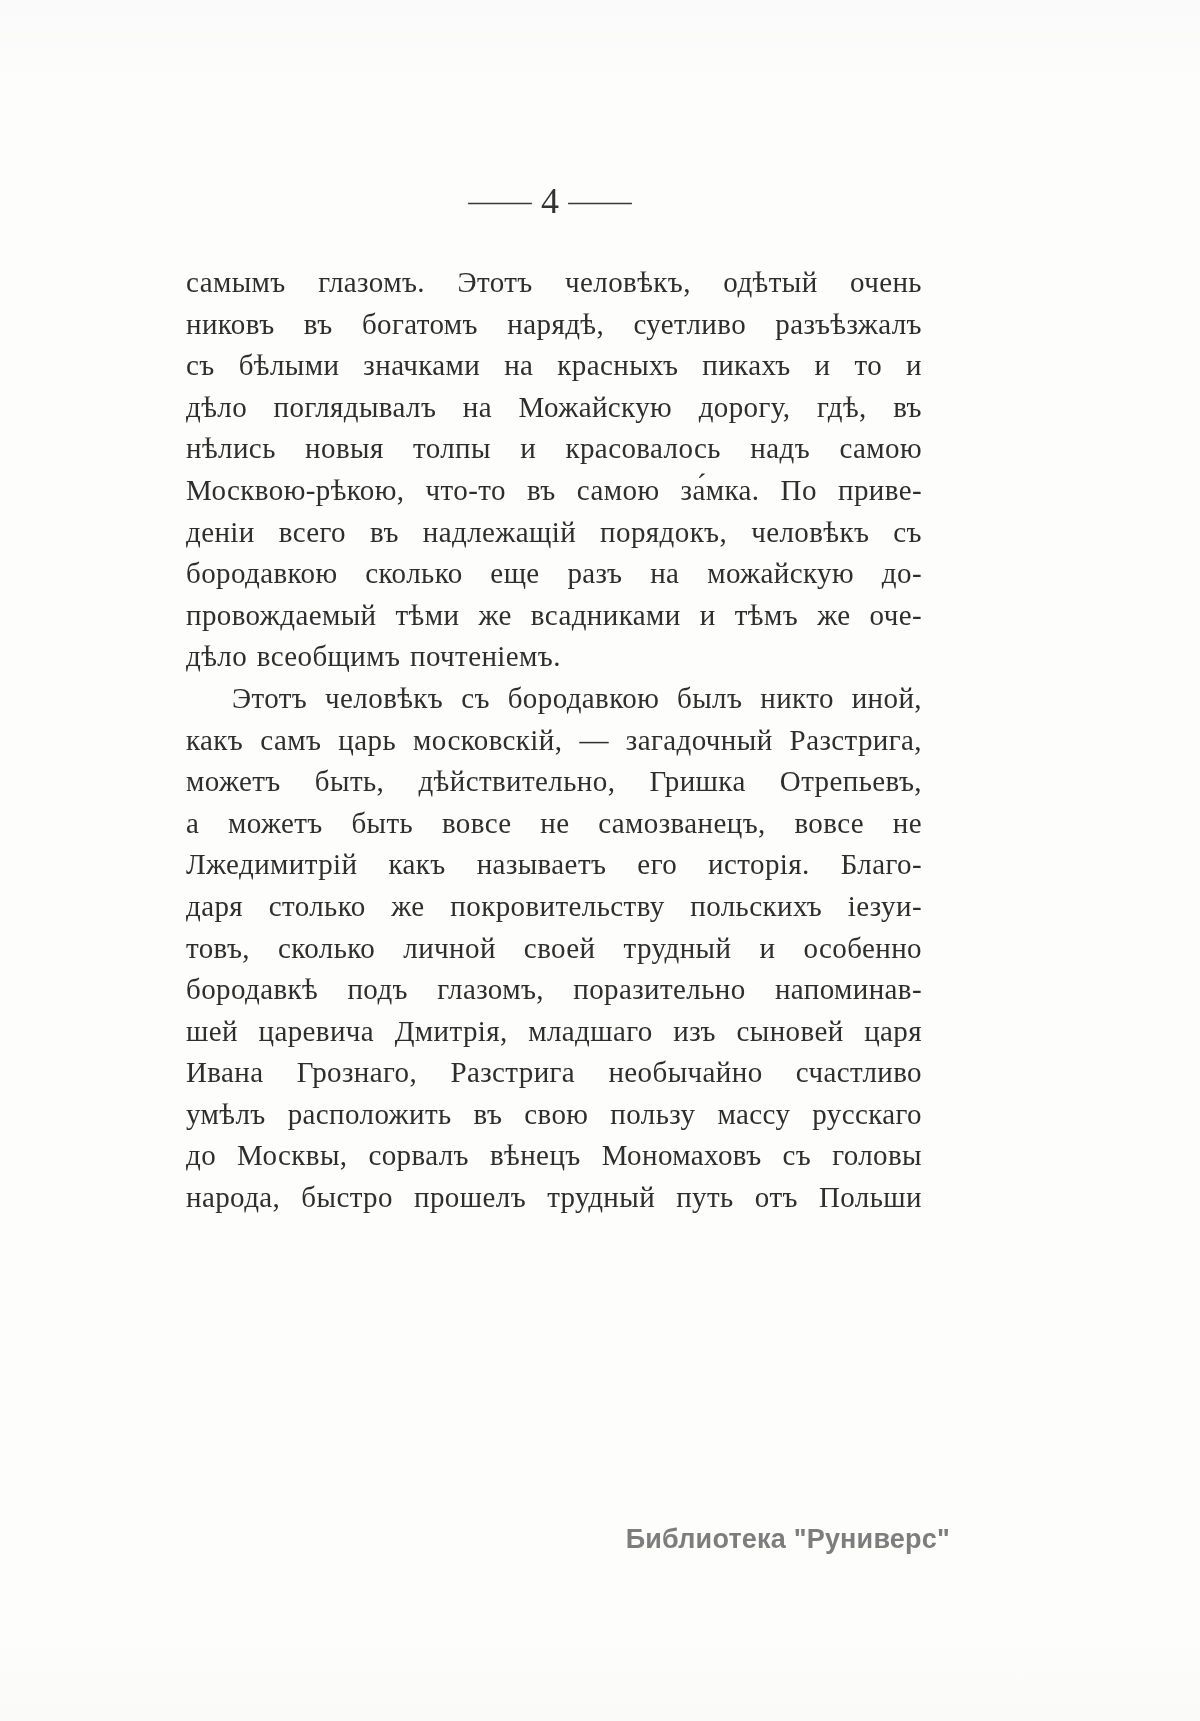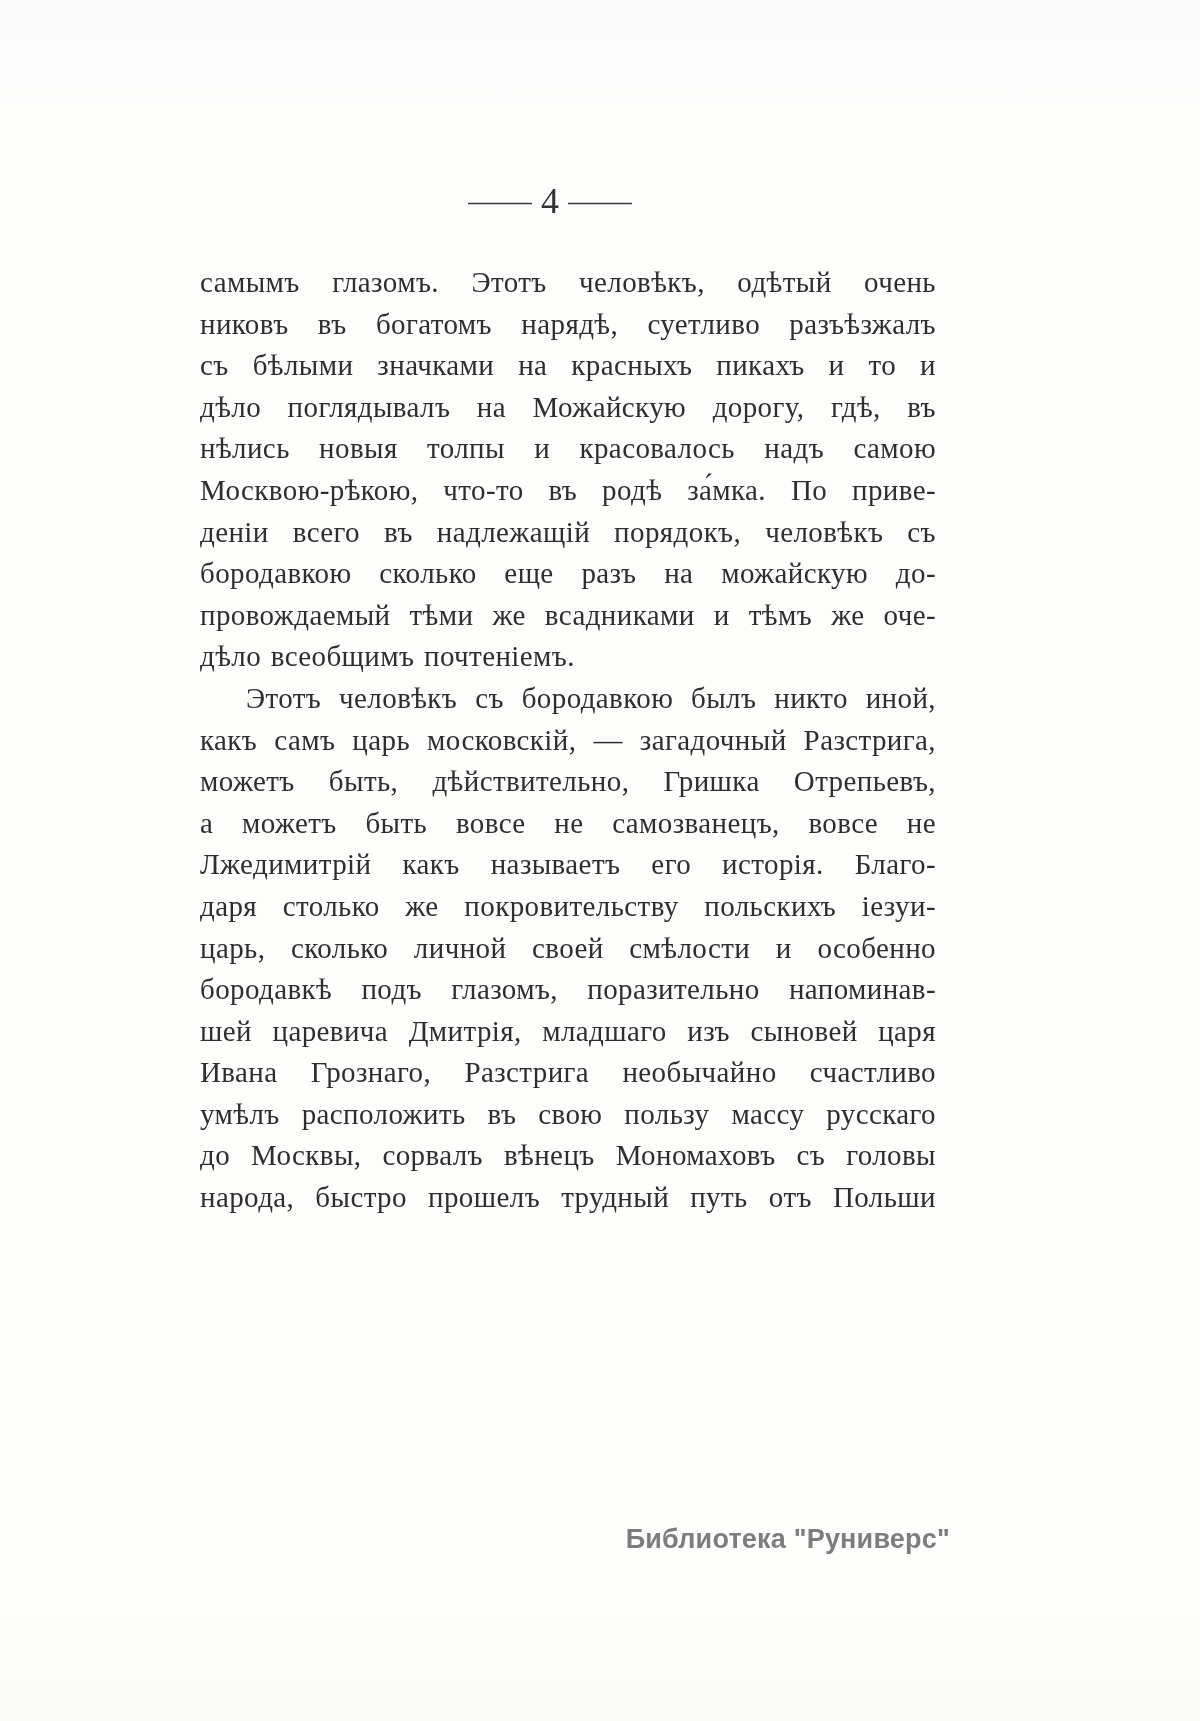--- a/index.html
+++ b/index.html
@@ -39,21 +39,21 @@
     line-height: 1;
   }
   .page-header .page-number {
     font-size: 36px;
     line-height: 1;
     color: #333;
   }
   .text-block {
     position: absolute;
     top: 262px;
-    left: 200px;
+    left: 186px;
     width: 736px;
     color: #2e2e2e;
   }
   .line {
     margin: 0;
     font-size: 29px;
     line-height: 41.6px;
     text-align: justify;
     text-align-last: justify;
     text-justify: inter-word;
@@ -90,33 +90,33 @@
     <span class="page-number">4</span>
     <span class="dash">—</span>
   </div>
 
   <div class="text-block">
     <p class="line">самымъ глазомъ. Этотъ человѣкъ, одѣтый очень</p>
     <p class="line">никовъ въ богатомъ нарядѣ, суетливо разъѣзжалъ</p>
     <p class="line">съ бѣлыми значками на красныхъ пикахъ и то и</p>
     <p class="line">дѣло поглядывалъ на Можайскую дорогу, гдѣ, въ</p>
     <p class="line">нѣлись новыя толпы и красовалось надъ самою</p>
-    <p class="line">Москвою-рѣкою, что-то въ родѣ за́мка. По приве-</p>
+    <p class="line">Москвою-рѣкою, что-то въ самою за́мка. По приве-</p>
     <p class="line">деніи всего въ надлежащій порядокъ, человѣкъ съ</p>
     <p class="line">бородавкою сколько еще разъ на можайскую до-</p>
     <p class="line">провождаемый тѣми же всадниками и тѣмъ же оче-</p>
     <p class="line para-end">дѣло всеобщимъ почтеніемъ.</p>
 
     <p class="line indent">Этотъ человѣкъ съ бородавкою былъ никто иной,</p>
     <p class="line">какъ самъ царь московскій, — загадочный Разстрига,</p>
     <p class="line">можетъ быть, дѣйствительно, Гришка Отрепьевъ,</p>
     <p class="line">а можетъ быть вовсе не самозванецъ, вовсе не</p>
     <p class="line">Лжедимитрій какъ называетъ его исторія. Благо-</p>
     <p class="line">даря столько же покровительству польскихъ іезуи-</p>
-    <p class="line">царь, сколько личной своей смѣлости и особенно</p>
+    <p class="line">товъ, сколько личной своей трудный и особенно</p>
     <p class="line">бородавкѣ подъ глазомъ, поразительно напоминав-</p>
     <p class="line">шей царевича Дмитрія, младшаго изъ сыновей царя</p>
     <p class="line">Ивана Грознаго, Разстрига необычайно счастливо</p>
     <p class="line">умѣлъ расположить въ свою пользу массу русскаго</p>
     <p class="line">до Москвы, сорвалъ вѣнецъ Мономаховъ съ головы</p>
     <p class="line">народа, быстро прошелъ трудный путь отъ Польши</p>
   </div>
 
   <div class="watermark">Библиотека "Руниверс"</div>
 

